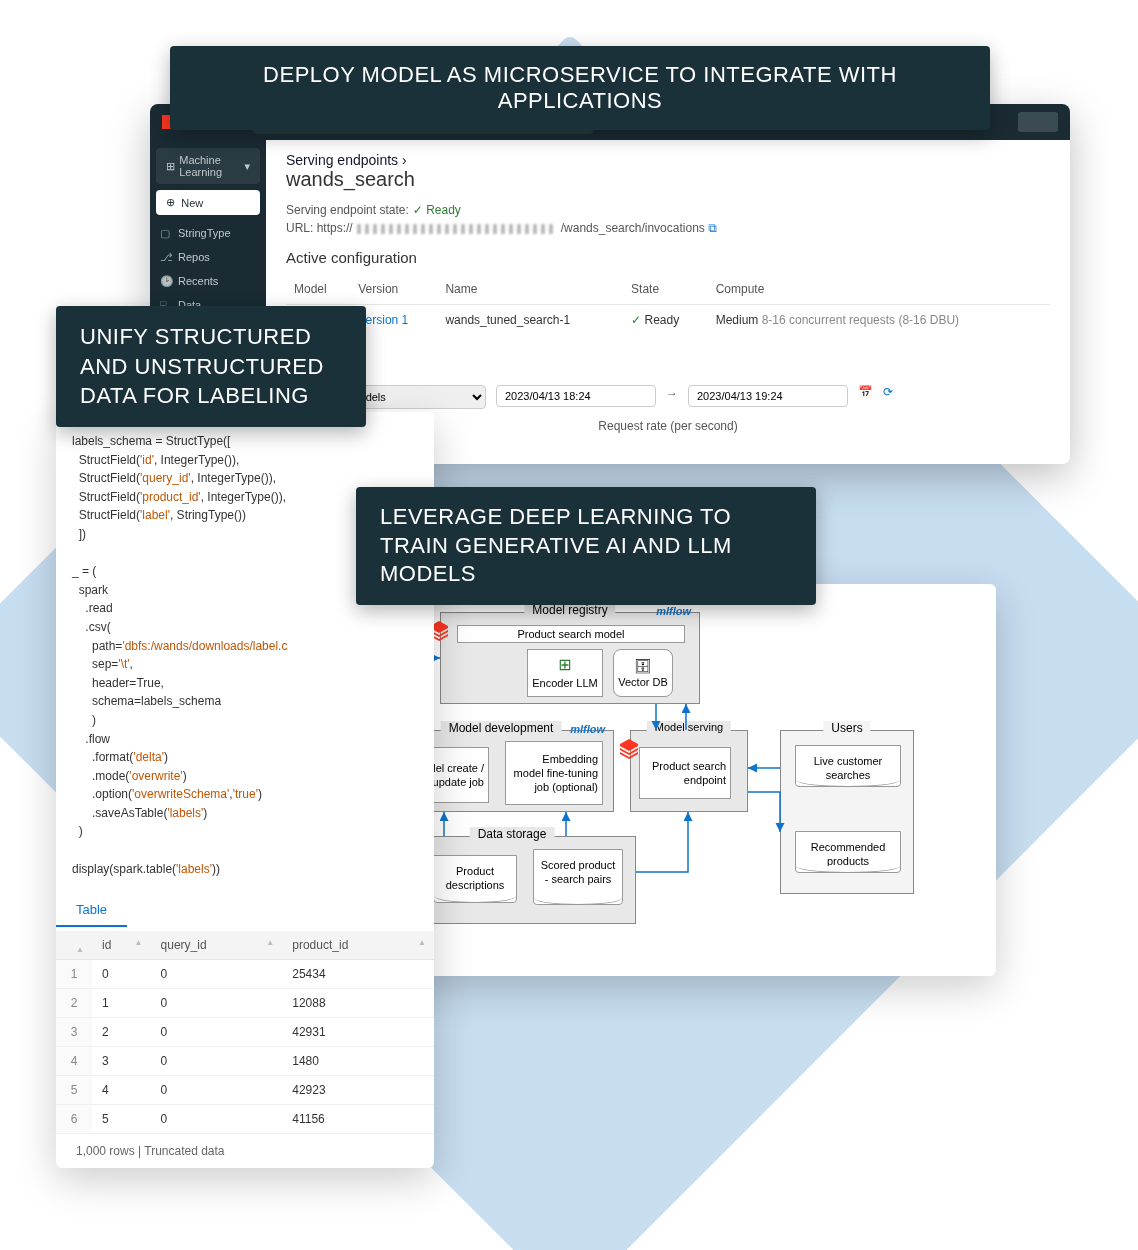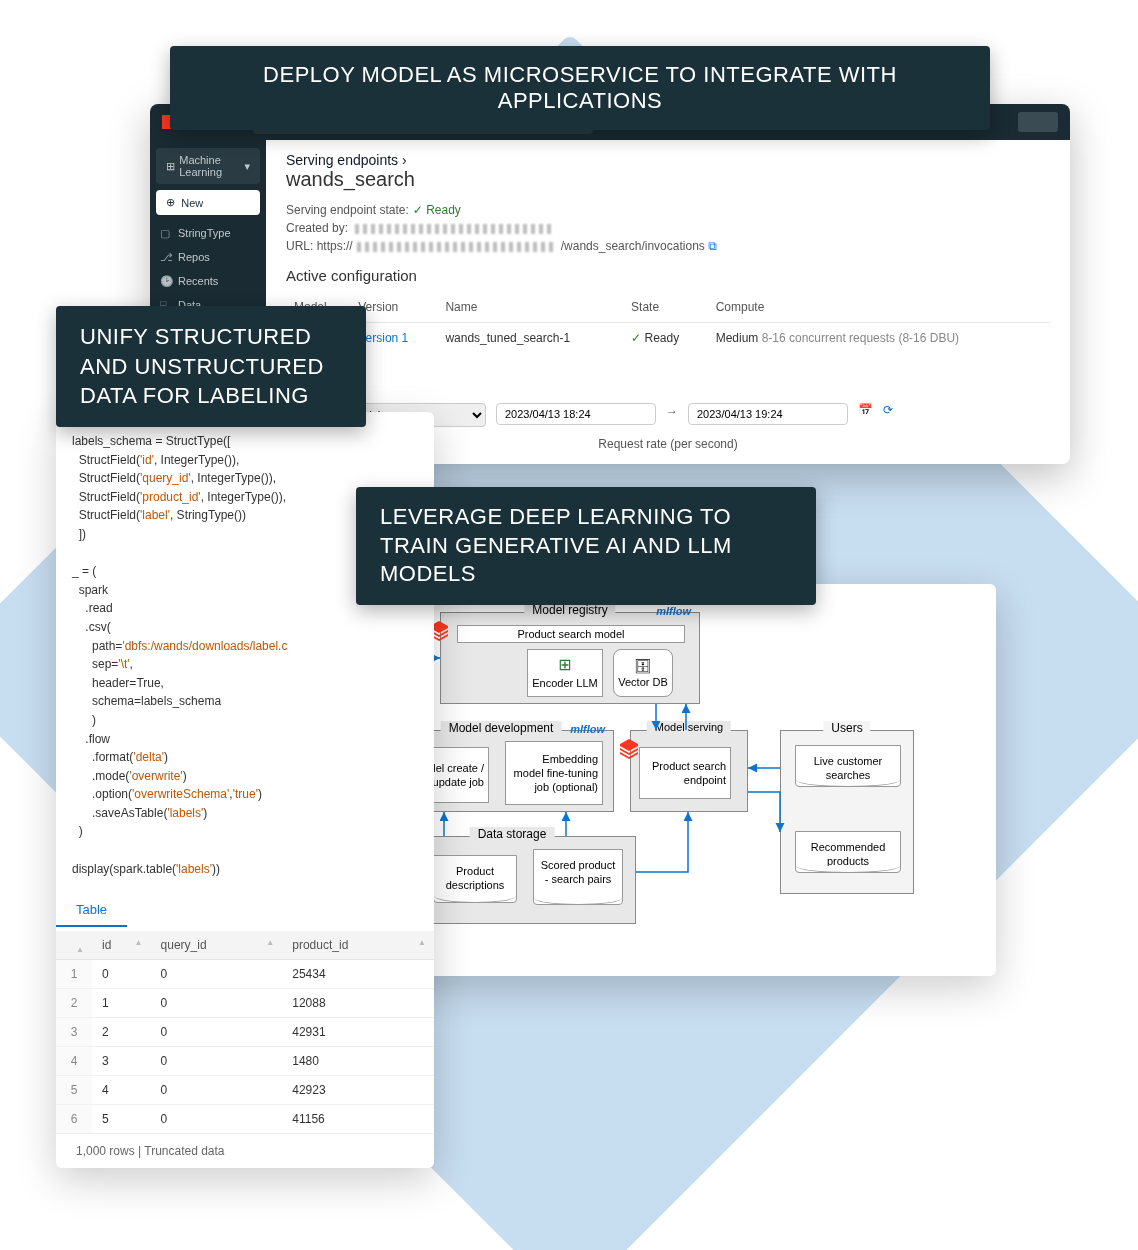--- a/index.html
+++ b/index.html
@@ -137,21 +137,20 @@
       <div style="height:100px"></div>
       <div class="db-side-item active">
           <span class="db-side-icon">◉</span>
           <span>Serving</span>
         </div>
     </div>
     <div class="db-main">
       <div class="db-crumb">Serving endpoints  ›</div>
       <div class="db-title">wands_search</div>
       <div class="db-meta"><span>Serving endpoint state:</span><span class="ready">Ready</span></div>
-      <div class="db-meta"><span>Created by:</span> <span class="db-url-blur"></span></div>
       <div class="db-meta"><span>URL:</span> <span>https://</span><span class="db-url-blur"></span><span>/wands_search/invocations</span> <span class="db-copy">⧉</span></div>
       <div class="db-section">Active configuration</div>
       <table class="db-table">
         <thead>
             <tr>
           <th>Model</th>
           <th>Version</th>
           <th>Name</th>
           <th>State</th>
           <th>Compute</th>

